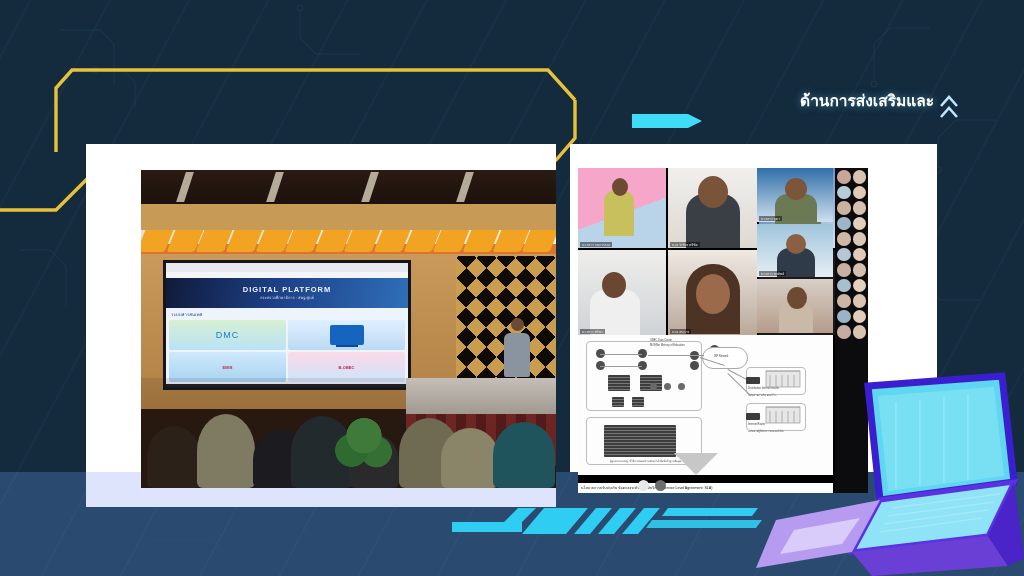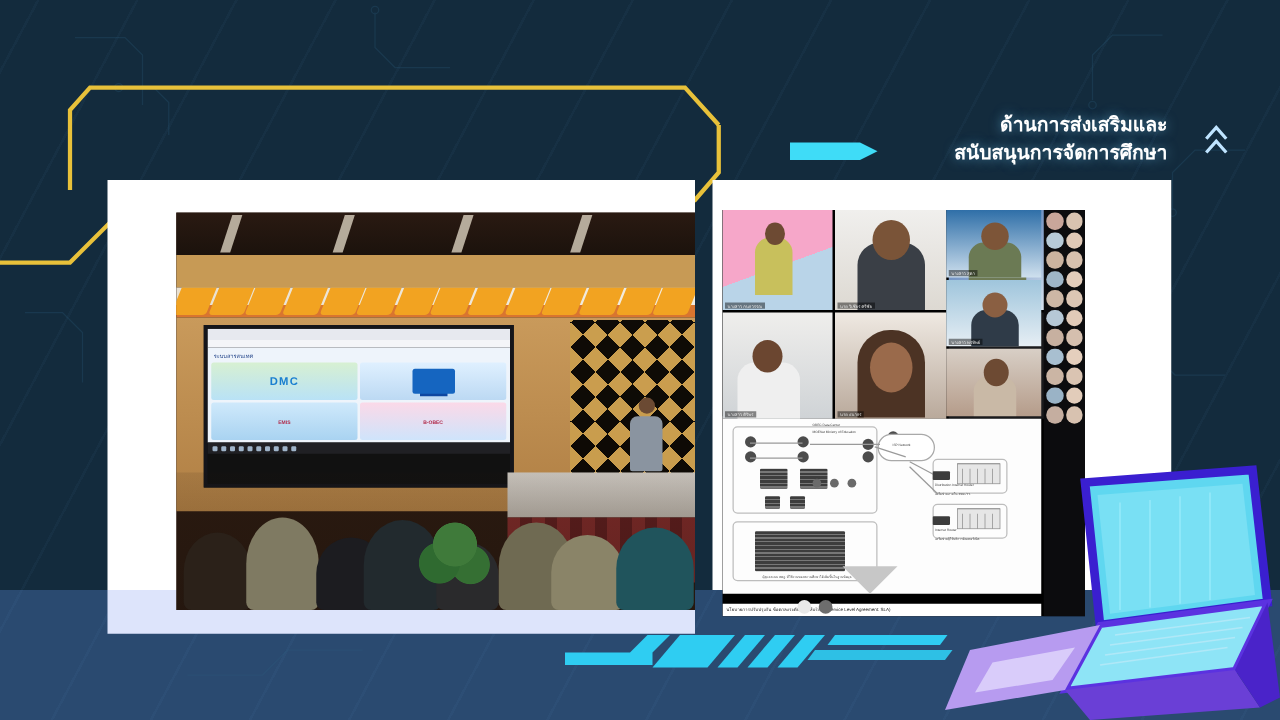--- a/index.html
+++ b/index.html
@@ -27,21 +27,21 @@
 
   
   .headline {
     position:absolute; left:78px; top:96px;
     color:#ffffff; font-size:23px; font-weight:bold; letter-spacing:.2px;
     white-space:nowrap;
     text-shadow:0 0 10px rgba(110,200,255,.35);
   }
 
   
-  .rh-wrap { position:absolute; right:40px; top:90px; display:flex; align-items:center; gap:28px; }
+  .rh-wrap { position:absolute; right:64px; top:90px; display:flex; gap:4px; }
   .rh-text {
     color:#ffffff; font-size:15.5px; font-weight:bold; line-height:1.42;
     text-align:right; text-shadow:0 0 9px rgba(120,210,255,.55);
     white-space:nowrap;
   }
   .rh-chev { width:22px; height:34px; flex:0 0 auto; }
   .tag-arrow { position:absolute; left:632px; top:111px; width:72px; height:20px; }
 
   
   .card-left  { position:absolute; left:86px; top:144px; width:470px; height:328px; background:#ffffff; }
@@ -83,21 +83,21 @@
   .pls-hero small{ font-size:4px; font-weight:normal; opacity:.85; letter-spacing:0; }
   .pls-body{ background:#eef4fb; height:76px; padding:3px; }
   .pls-sect{ font-size:4.5px; color:#1d3f86; margin:0 0 2px 2px; }
   .pls-grid{ display:grid; grid-template-columns:1fr 1fr; gap:2px; }
   .pls-cell{ height:30px; border-radius:2px; overflow:hidden; position:relative;
      display:flex; align-items:center; justify-content:center; }
   .pls-c1{ background:linear-gradient(#d7f0d2,#b9e2f6); }
   .pls-c2{ background:linear-gradient(#dff0ff,#bcd9f3); }
   .pls-c3{ background:linear-gradient(#cfe9fb,#a9d3f1); }
   .pls-c4{ background:linear-gradient(#fbd9e8,#cfe4fb); }
-  .pls-dmc{ font-size:9px; font-weight:bold; color:#1a7fd0; letter-spacing:1px; }
+  .pls-dmc{ font-size:9px; font-weight:normal; color:#1a7fd0; letter-spacing:1px; }
   .pls-tag{ font-size:4px; color:#b02a4a; font-weight:bold; }
   .pls-lap{ width:34px; height:20px; background:#1565c0; border-radius:2px;
      box-shadow:0 8px 0 -6px #0d47a1; }
   .pls-taskbar{ height:9px; background:#202024; display:flex; align-items:center; gap:3px; padding:0 4px; }
   .pls-taskbar i{ width:4px; height:4px; background:#9fb4c9; display:block; border-radius:1px; }
   .pl-speaker { position:absolute; right:26px; top:148px; width:26px; height:66px; }
   .pl-head { width:13px;height:13px;border-radius:50%;background:#6b4a33;margin:0 auto; }
   .pl-body { width:26px;height:44px;background:#8a94a0;border-radius:6px 6px 2px 2px;margin-top:2px; }
   .pl-table { position:absolute; right:0; top:208px; width:150px; height:36px;
      background:linear-gradient(#d7d2cb,#b9b2a8); }
@@ -185,21 +185,20 @@
     </g>
   </svg>
 
 
   <svg class="tag-arrow" viewBox="0 0 72 20">
     <path d="M0 3 H56 L70 10 L56 17 H0 Z" fill="#3fdcf7"></path>
   </svg>
   <div class="rh-wrap">
     <div class="rh-text">
       <div>ด้านการส่งเสริมและ</div>
-      <div>สนับสนุนการจัดการศึกษา</div>
     </div>
     <svg class="rh-chev" viewBox="0 0 22 34">
       <path d="M3 16 L11 7 L19 16" stroke="#bfe4ff" stroke-width="2.6" fill="none"></path>
       <path d="M3 27 L11 18 L19 27" stroke="#bfe4ff" stroke-width="2.6" fill="none"></path>
     </svg>
   </div>
 
   <div class="card-left"></div>
   <div class="card-left-foot"></div>
 
@@ -227,20 +226,24 @@
         <i></i>
         <i></i>
         <i></i>
         <i></i>
     </div>
     <div class="pl-diamond"></div>
 
     <div class="pl-screen">
       <div class="pls-bar"></div>
       <div class="pls-bar2"></div>
+      <div class="pls-hero">
+        <span>DIGITAL PLATFORM</span>
+        <small>กระทรวงศึกษาธิการ : สพฐ.ศูนย์</small>
+      </div>
       <div class="pls-body">
         <div class="pls-sect">ระบบสารสนเทศ</div>
         <div class="pls-grid">
           <div class="pls-cell pls-c1">
             <span class="pls-dmc">DMC</span>
           </div>
           <div class="pls-cell pls-c2">
             <span class="pls-lap"></span>
           </div>
           <div class="pls-cell pls-c3">

